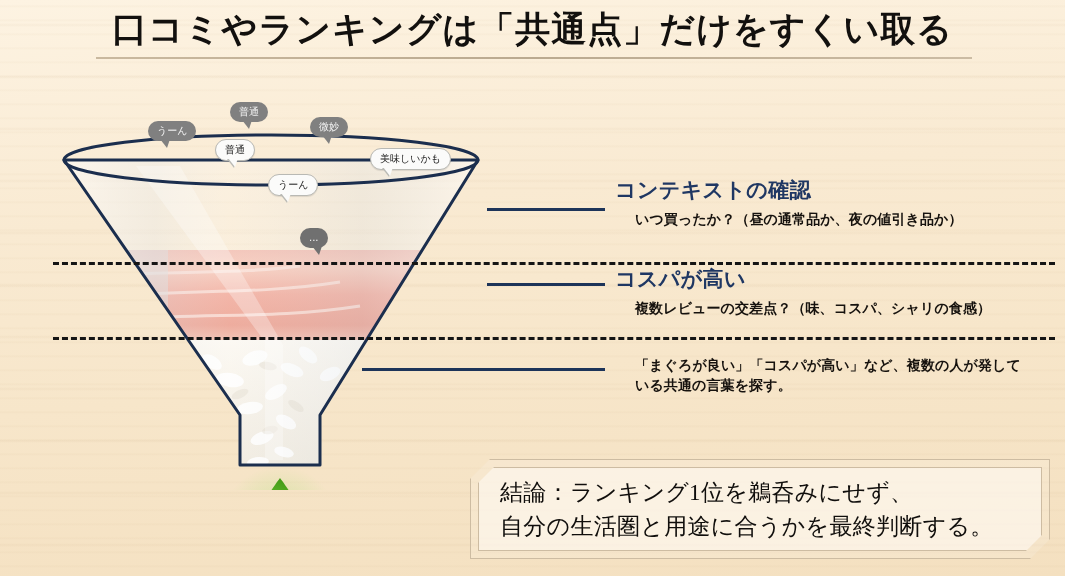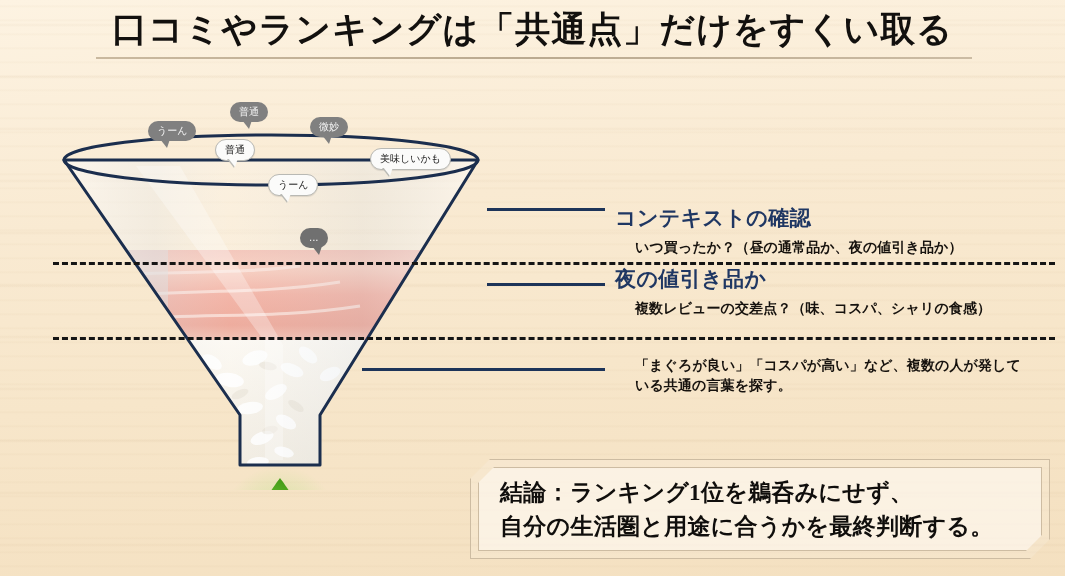--- a/index.html
+++ b/index.html
@@ -87,21 +87,21 @@
   .sec p{
     margin:5px 0 0 20px;
     font-family:"DejaVu Sans","Liberation Sans",sans-serif;
     font-weight:700;font-size:14px;color:#16120e;line-height:1.45;
     letter-spacing:.1px;white-space:nowrap;
   }
   .sec p.wrap{white-space:normal;width:386px;}
 
   
   #conclusion{
-    position:absolute;left:470px;top:459px;width:580px;height:100px;font-weight:bold;
+    position:absolute;left:470px;top:459px;width:580px;height:100px;
   }
   .concl-outer{
     position:absolute;inset:0;
     background:rgba(255,255,255,.14);
     border:1px solid #cdbca2;
     clip-path:polygon(20px 0,100% 0,100% calc(100% - 20px),
                       calc(100% - 20px) 100%,0 100%,0 20px);
   }
   .concl-inner{
     position:absolute;left:8px;top:8px;right:8px;bottom:8px;
@@ -253,28 +253,28 @@
         <ellipse cx="330" cy="130" rx="28" ry="17"></ellipse>
         <ellipse cx="60" cy="120" rx="26" ry="16"></ellipse>
       </g>
     </svg>
   </div>
 
   <div class="dashrow" style="left:53px;top:262px;width:1002px;"></div>
   <div class="dashrow" style="left:53px;top:337px;width:1002px;"></div>
 
   <div class="lead" style="left:487px;top:208px;width:118px;"></div>
-  <div class="sec" style="left:615px;top:204px;">
+  <div class="sec" style="left:615px;top:176px;">
     <h3>コンテキストの確認</h3>
     <p>いつ買ったか？（昼の通常品か、夜の値引き品か）</p>
   </div>
 
   <div class="lead" style="left:487px;top:283px;width:118px;"></div>
   <div class="sec" style="left:615px;top:265px;">
-    <h3>夜の値引き品か</h3>
+    <h3>コスパが高い</h3>
     <p>複数レビューの交差点？（味、コスパ、シャリの食感）</p>
   </div>
 
   <div class="lead" style="left:362px;top:368px;width:243px;"></div>
   <div class="sec" style="left:615px;top:350px;">
     <p class="wrap">「まぐろが良い」「コスパが高い」など、複数の人が発している共通の言葉を探す。</p>
   </div>
 
   <div id="conclusion">
     <div class="concl-outer"></div>

